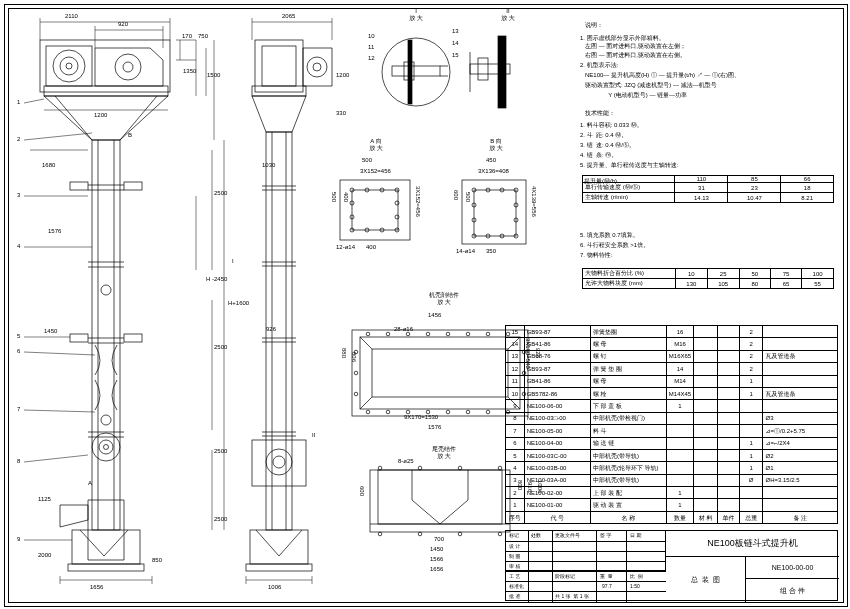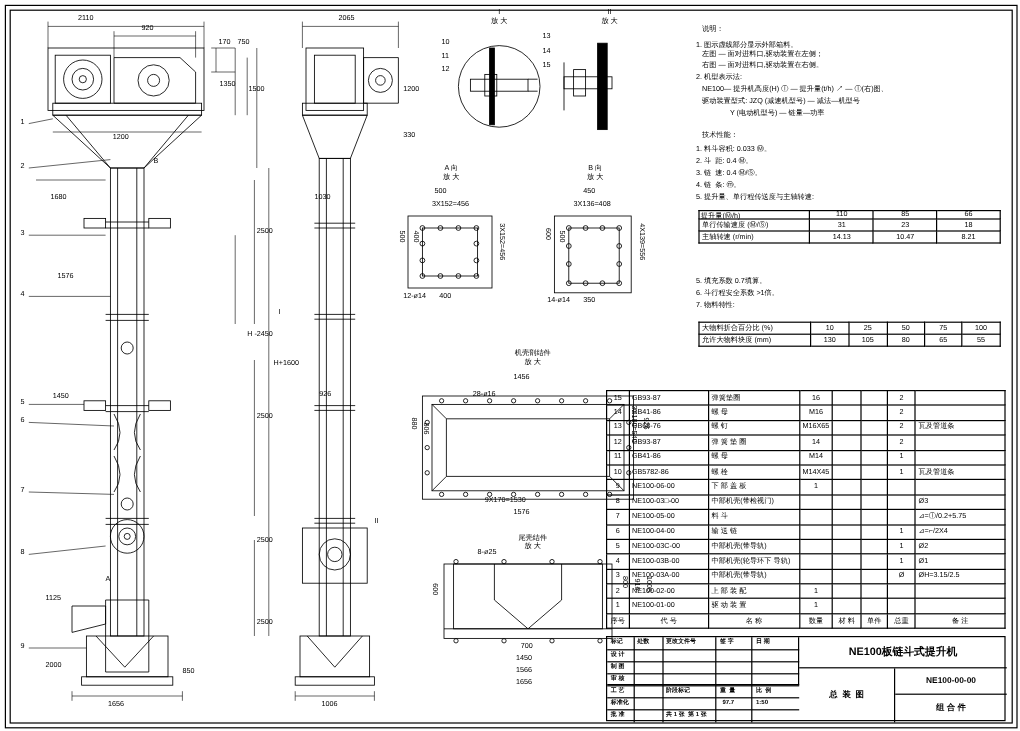--- a/index.html
+++ b/index.html
@@ -20,21 +20,21 @@
   .c0{width:14px;text-align:center;}
   .c1{width:66px;text-align:left;}
   .c2{width:72px;text-align:left;}
   .c3{width:22px;text-align:center;}
   .c4{width:20px;text-align:center;}
   .c5{width:18px;text-align:center;}
   .c6{width:20px;text-align:center;}
   .c7{width:76px;text-align:left;}
   
   #title{position:absolute;left:505px;top:530px;width:333px;height:71px;border:1px solid #000;box-sizing:border-box;}
-  #title .cell{position:absolute;box-sizing:border-box;font-size:6px;line-height:8px;padding:0 1px;font-weight:bold;}
+  #title .cell{position:absolute;box-sizing:border-box;font-size:6px;line-height:8px;padding:0 1px;}
   svg{position:absolute;left:0;top:0;overflow:visible;}
   .vert{writing-mode:vertical-rl;text-orientation:mixed;}
 </style>
 </head>
 <body>
 
 <div id="sheet">
   <div class="frame"></div>
   <div class="inner-frame"></div>
 

